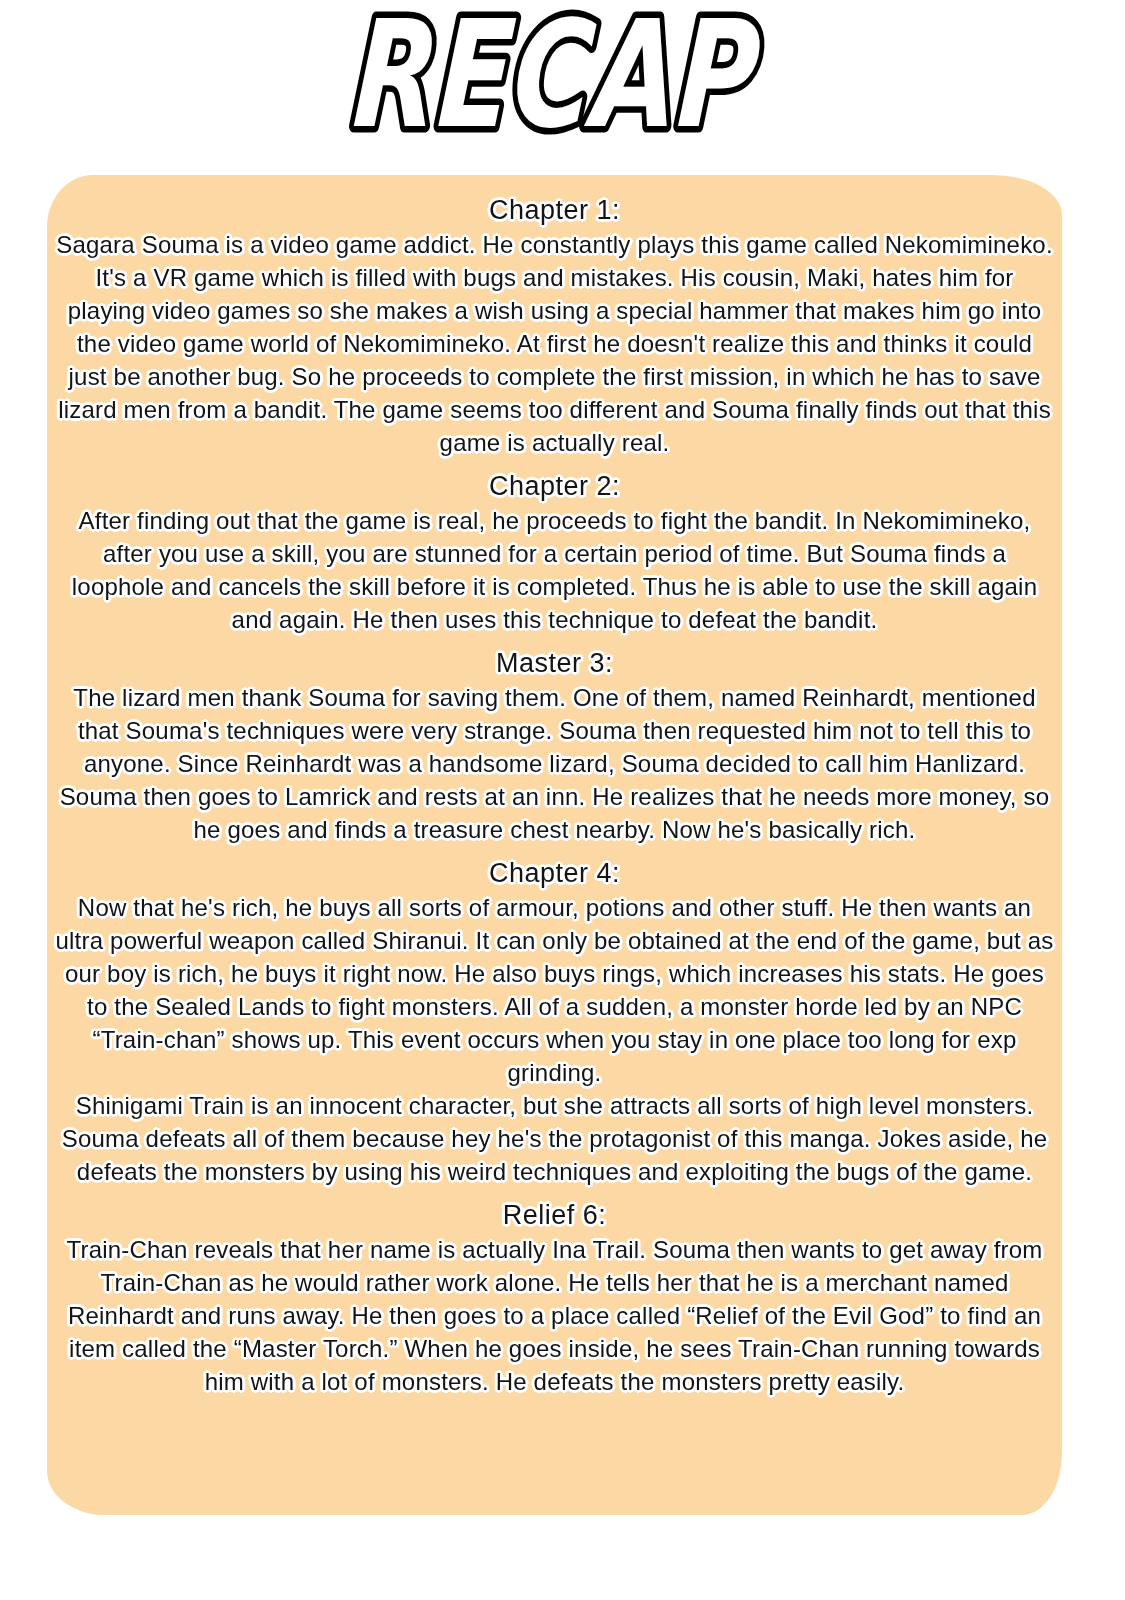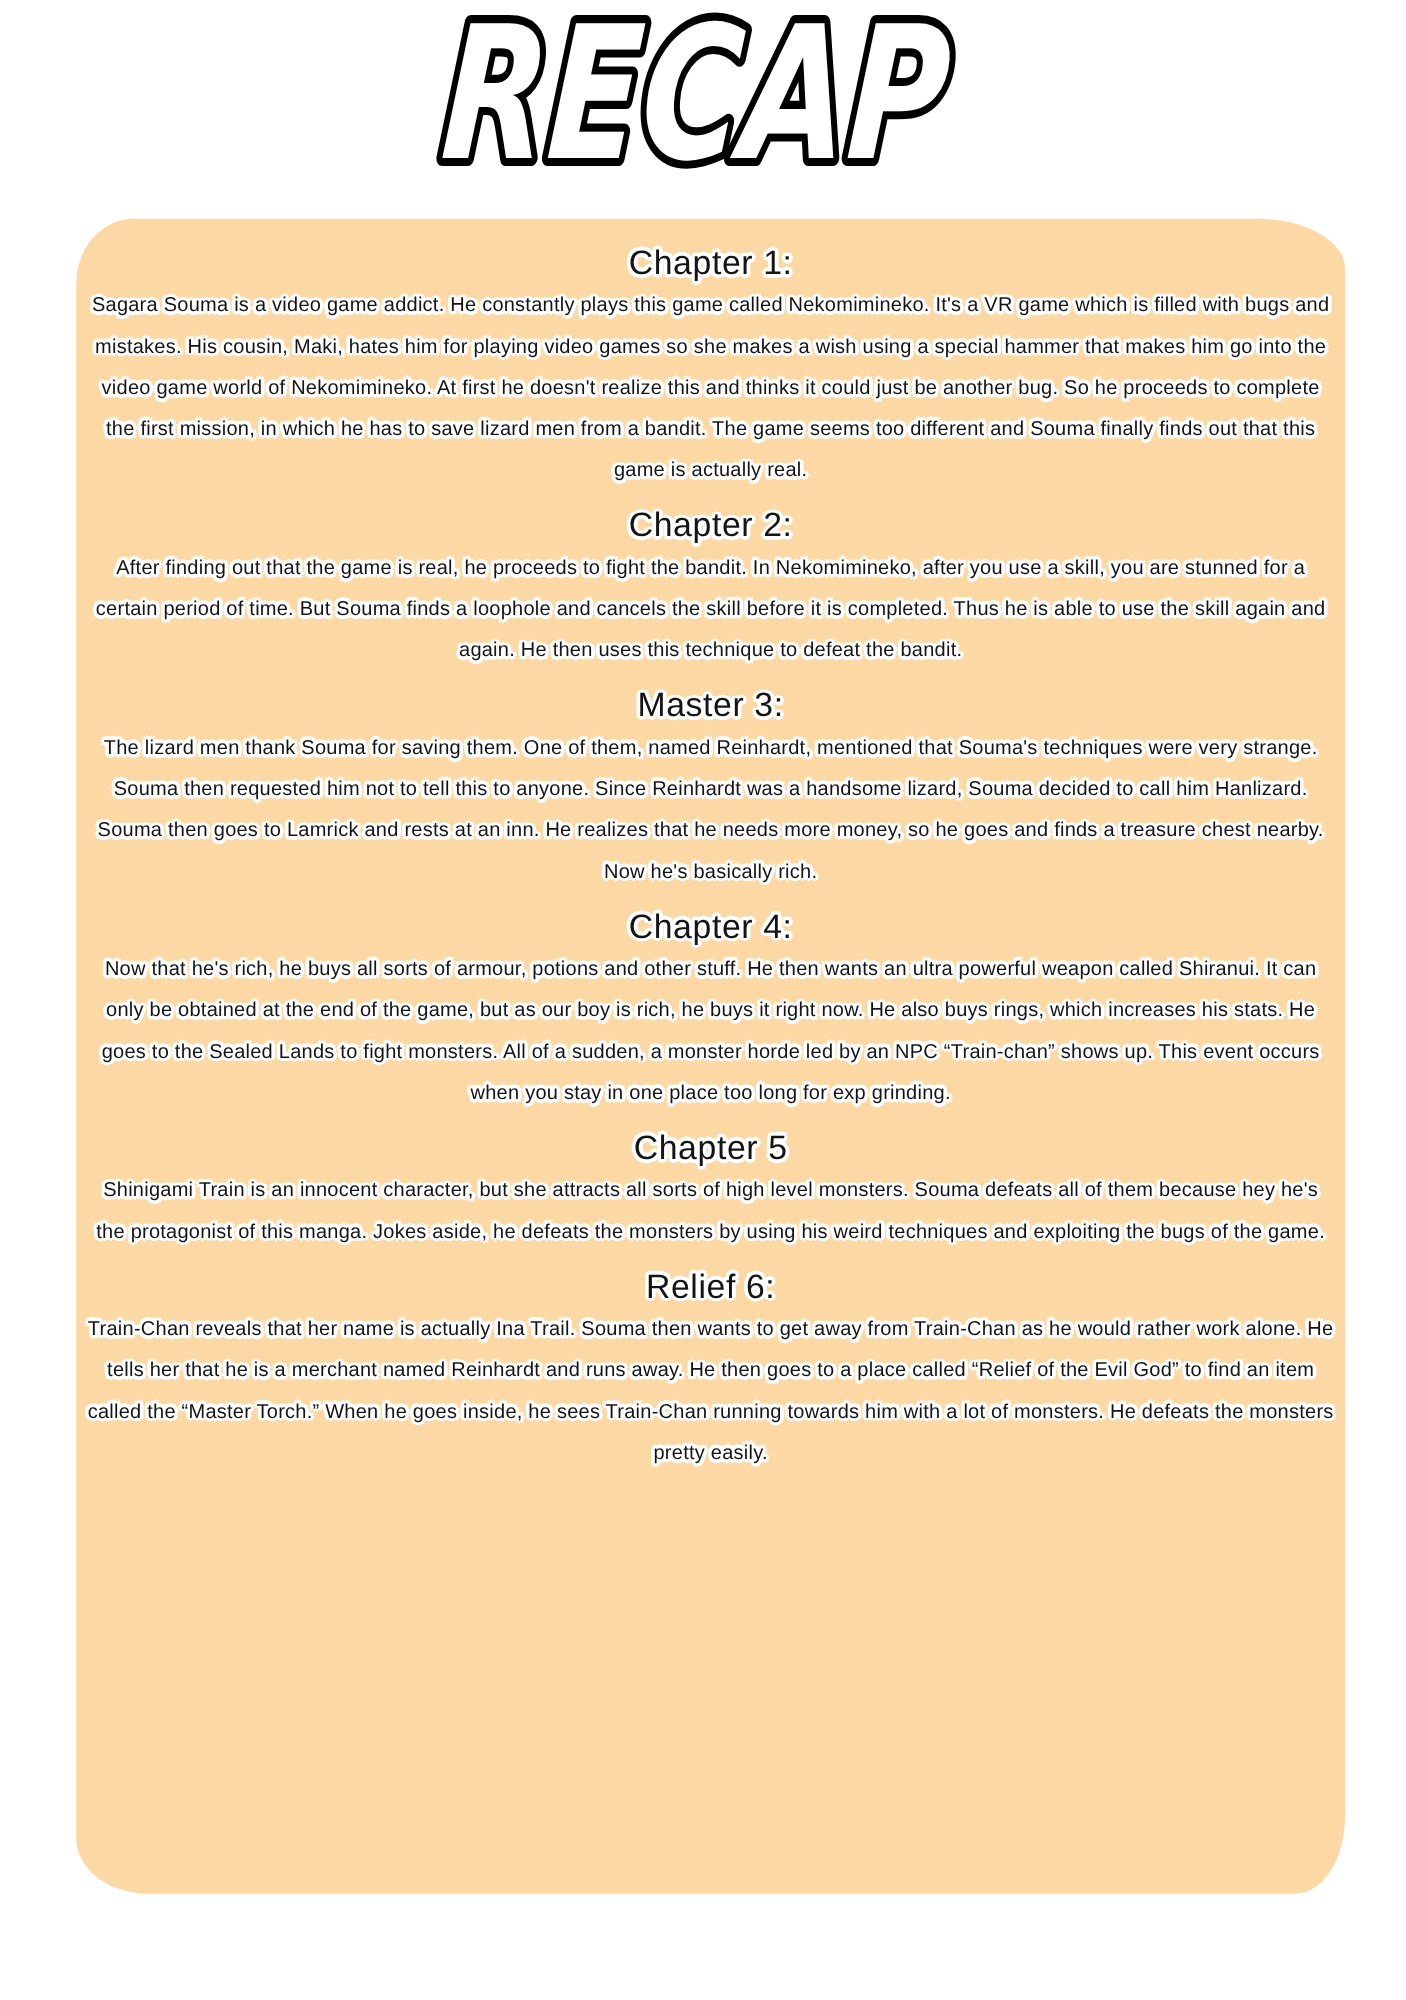--- a/index.html
+++ b/index.html
@@ -21,21 +21,21 @@
     position: absolute;
     top: 0;
     left: 0;
     width: 1125px;
     height: 168px;
     text-align: center;
   }
   .panel {
     position: absolute;
     top: 175px;
-    left: 61px;
+    left: 47px;
     width: 1015px;
     min-height: 1340px;
     box-sizing: border-box;
     background: var(--panel-background, #fbd8a4);
     border-radius: 46px 70px 40px 58px / 52px 40px 62px 44px;
     padding: 16px 8px 22px 8px;
   }
   .chapter-heading {
     margin: 10px auto 0 auto;
     font-size: 27px;
@@ -46,21 +46,21 @@
     letter-spacing: 0.5px;
     text-shadow:
       3px 0 0 #fff, -3px 0 0 #fff, 0 3px 0 #fff, 0 -3px 0 #fff,
       2.2px 2.2px 0 #fff, -2.2px 2.2px 0 #fff, 2.2px -2.2px 0 #fff, -2.2px -2.2px 0 #fff,
       1.5px 0.8px 0 #fff, -1.5px 0.8px 0 #fff, 1.5px -0.8px 0 #fff, -1.5px -0.8px 0 #fff,
       0.8px 1.5px 0 #fff, -0.8px 1.5px 0 #fff, 0.8px -1.5px 0 #fff, -0.8px -1.5px 0 #fff;
   }
   .chapter-body {
     margin: 0 auto;
     max-width: 1000px;
-    font-size: 16px;
+    font-size: 24px;
     line-height: 33px;
     text-align: center;
     color: #141414;
     letter-spacing: 0.2px;
     text-shadow:
       3px 0 0 #fff, -3px 0 0 #fff, 0 3px 0 #fff, 0 -3px 0 #fff,
       2.2px 2.2px 0 #fff, -2.2px 2.2px 0 #fff, 2.2px -2.2px 0 #fff, -2.2px -2.2px 0 #fff,
       1.5px 0.8px 0 #fff, -1.5px 0.8px 0 #fff, 1.5px -0.8px 0 #fff, -1.5px -0.8px 0 #fff,
       0.8px 1.5px 0 #fff, -0.8px 1.5px 0 #fff, 0.8px -1.5px 0 #fff, -0.8px -1.5px 0 #fff;
   }
@@ -94,21 +94,20 @@
       <h2 class="chapter-heading">Master 3:</h2>
       <p class="chapter-body">The lizard men thank Souma for saving them. One of them, named Reinhardt, mentioned that Souma's techniques were very strange. Souma then requested him not to tell this to anyone. Since Reinhardt was a handsome lizard, Souma decided to call him Hanlizard. Souma then goes to Lamrick and rests at an inn. He realizes that he needs more money, so he goes and finds a treasure chest nearby. Now he's basically rich.</p>
     </div>
 
     <div class="chapter">
       <h2 class="chapter-heading">Chapter 4:</h2>
       <p class="chapter-body">Now that he's rich, he buys all sorts of armour, potions and other stuff. He then wants an ultra powerful weapon called Shiranui. It can only be obtained at the end of the game, but as our boy is rich, he buys it right now. He also buys rings, which increases his stats. He goes to the Sealed Lands to fight monsters. All of a sudden, a monster horde led by an NPC “Train-chan” shows up. This event occurs when you stay in one place too long for exp grinding.</p>
     </div>
 
     <div class="chapter">
-      <h2 class="chapter-heading">Chapter 5</h2>
       <p class="chapter-body">Shinigami Train is an innocent character, but she attracts all sorts of high level monsters. Souma defeats all of them because hey he's the protagonist of this manga. Jokes aside, he defeats the monsters by using his weird techniques and exploiting the bugs of the game.</p>
     </div>
 
     <div class="chapter">
       <h2 class="chapter-heading">Relief 6:</h2>
       <p class="chapter-body">Train-Chan reveals that her name is actually Ina Trail. Souma then wants to get away from Train-Chan as he would rather work alone. He tells her that he is a merchant named Reinhardt and runs away. He then goes to a place called “Relief of the Evil God” to find an item called the “Master Torch.” When he goes inside, he sees Train-Chan running towards him with a lot of monsters. He defeats the monsters pretty easily.</p>
     </div>
 
   </section>
 </div>

